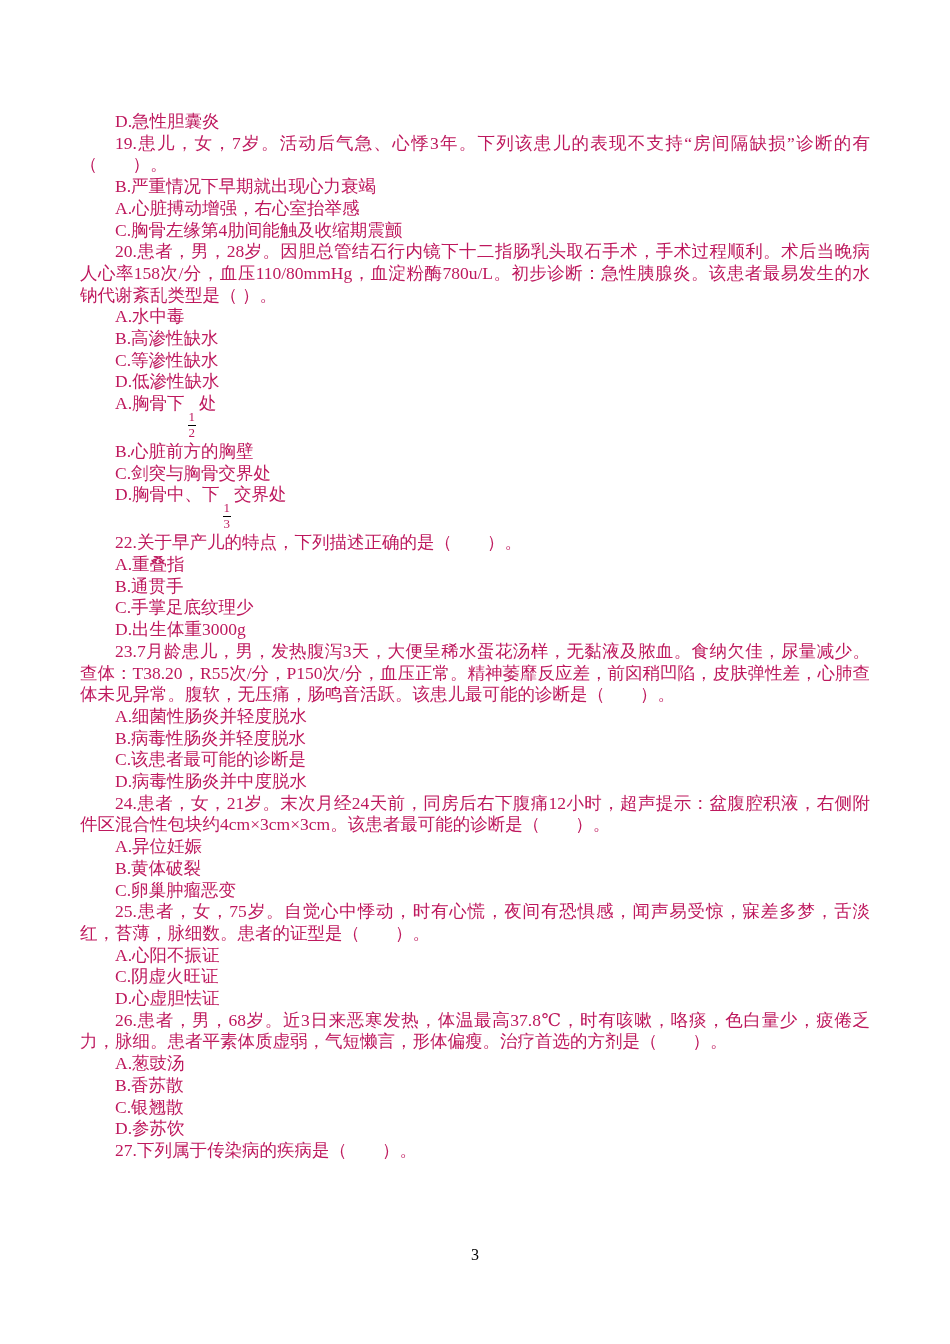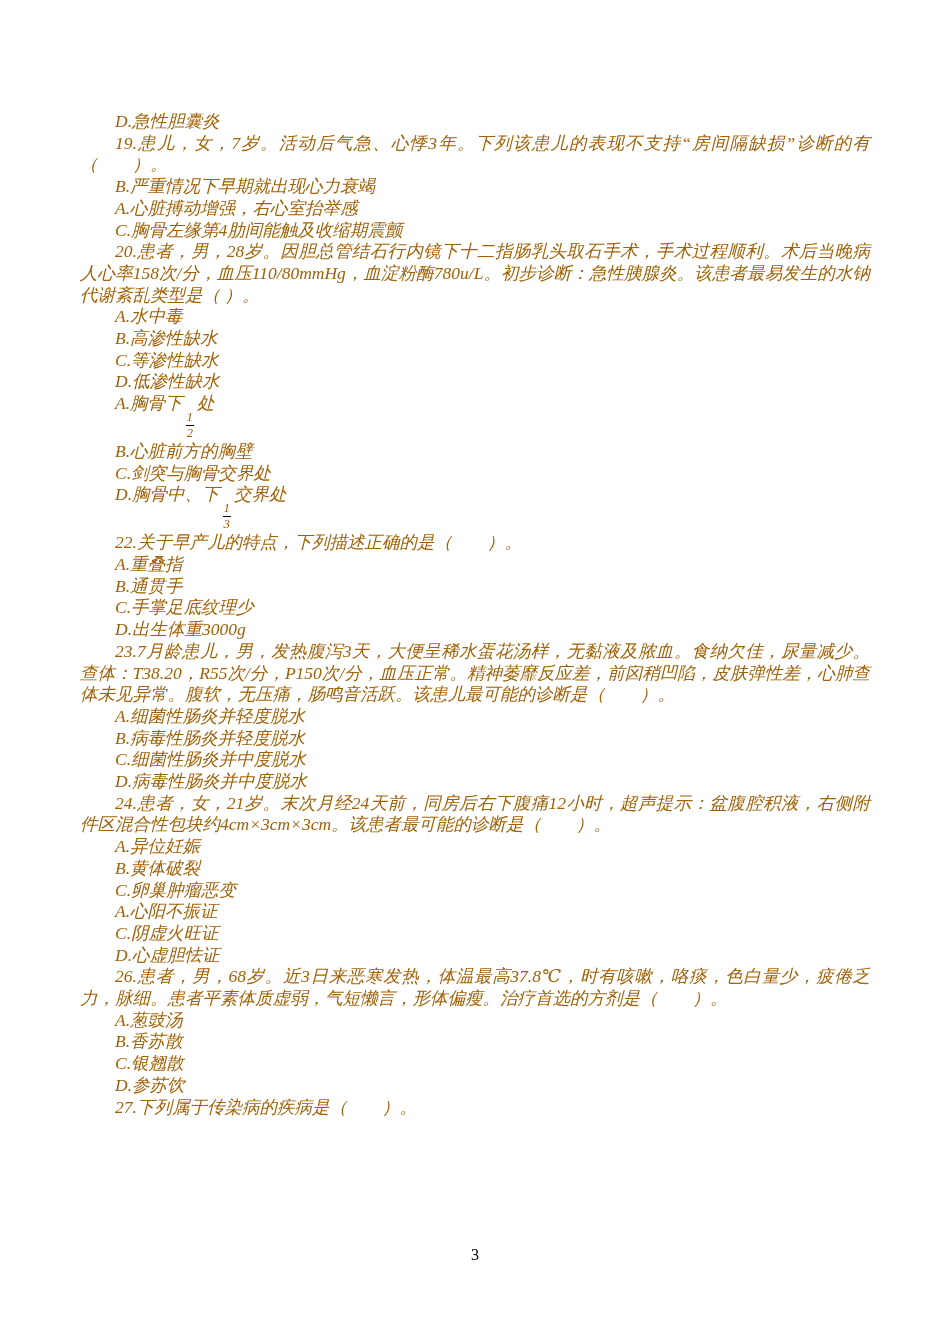--- a/index.html
+++ b/index.html
@@ -23,22 +23,21 @@
     width: 790px;
   }
   p.block {
     margin: 0;
     padding: 0;
     font-size: 17.5px;
     line-height: 21.7px;
     text-indent: 2em;
     text-align: justify;
     letter-spacing: 0;
-    color: #a16207;
-    font-style: italic;
+    color: #be185d;
   }
   .frac {
     display: inline-flex;
     flex-direction: column;
     align-items: center;
     vertical-align: -12px;
     font-size: 13px;
     line-height: 1.15;
     padding: 0 3px;
     text-indent: 0;
@@ -85,26 +84,27 @@
           <span class="den">3</span>
         </span>交界处</p>
       <p class="block question">22.关于早产儿的特点，下列描述正确的是（　　）。</p>
       <p class="block option">A.重叠指</p>
       <p class="block option">B.通贯手</p>
       <p class="block option">C.手掌足底纹理少</p>
       <p class="block option">D.出生体重3000g</p>
       <p class="block question">23.7月龄患儿，男，发热腹泻3天，大便呈稀水蛋花汤样，无黏液及脓血。食纳欠佳，尿量减少。查体：T38.20，R55次/分，P150次/分，血压正常。精神萎靡反应差，前囟稍凹陷，皮肤弹性差，心肺查体未见异常。腹软，无压痛，肠鸣音活跃。该患儿最可能的诊断是（　　）。</p>
       <p class="block option">A.细菌性肠炎并轻度脱水</p>
       <p class="block option">B.病毒性肠炎并轻度脱水</p>
-      <p class="block option">C.细菌性肠炎并中度脱水</p>
+      <p class="block option">C.该患者最可能的诊断是</p>
       <p class="block option">D.病毒性肠炎并中度脱水</p>
       <p class="block question">24.患者，女，21岁。末次月经24天前，同房后右下腹痛12小时，超声提示：盆腹腔积液，右侧附件区混合性包块约4cm×3cm×3cm。该患者最可能的诊断是（　　）。</p>
       <p class="block option">A.异位妊娠</p>
       <p class="block option">B.黄体破裂</p>
       <p class="block option">C.卵巢肿瘤恶变</p>
+      <p class="block question">25.患者，女，75岁。自觉心中悸动，时有心慌，夜间有恐惧感，闻声易受惊，寐差多梦，舌淡红，苔薄，脉细数。患者的证型是（　　）。</p>
       <p class="block option">A.心阳不振证</p>
       <p class="block option">C.阴虚火旺证</p>
       <p class="block option">D.心虚胆怯证</p>
       <p class="block question">26.患者，男，68岁。近3日来恶寒发热，体温最高37.8℃，时有咳嗽，咯痰，色白量少，疲倦乏力，脉细。患者平素体质虚弱，气短懒言，形体偏瘦。治疗首选的方剂是（　　）。</p>
       <p class="block option">A.葱豉汤</p>
       <p class="block option">B.香苏散</p>
       <p class="block option">C.银翘散</p>
       <p class="block option">D.参苏饮</p>
       <p class="block question">27.下列属于传染病的疾病是（　　）。</p>
     </div>

